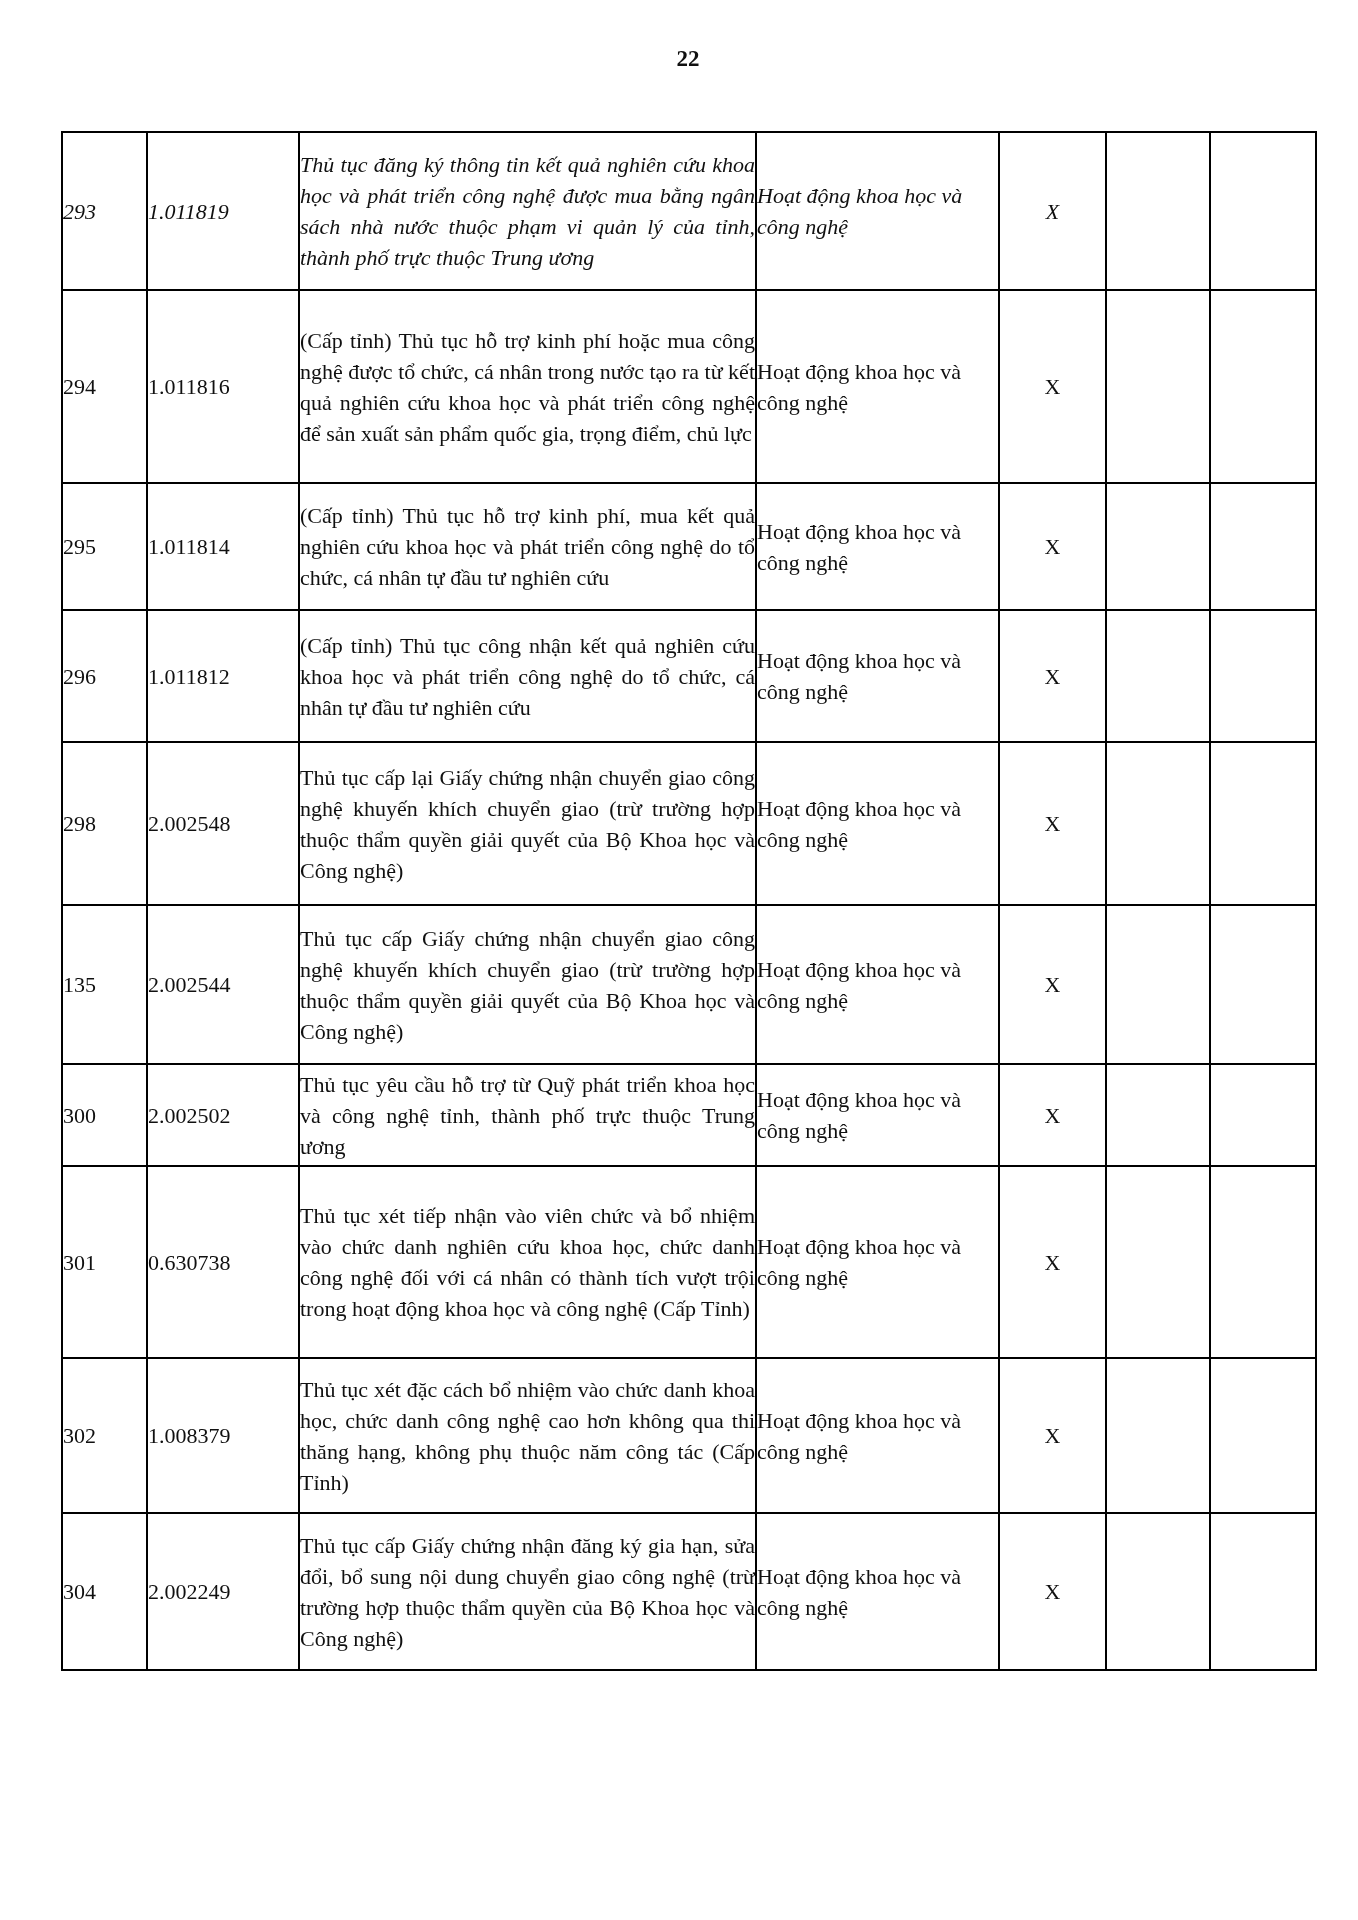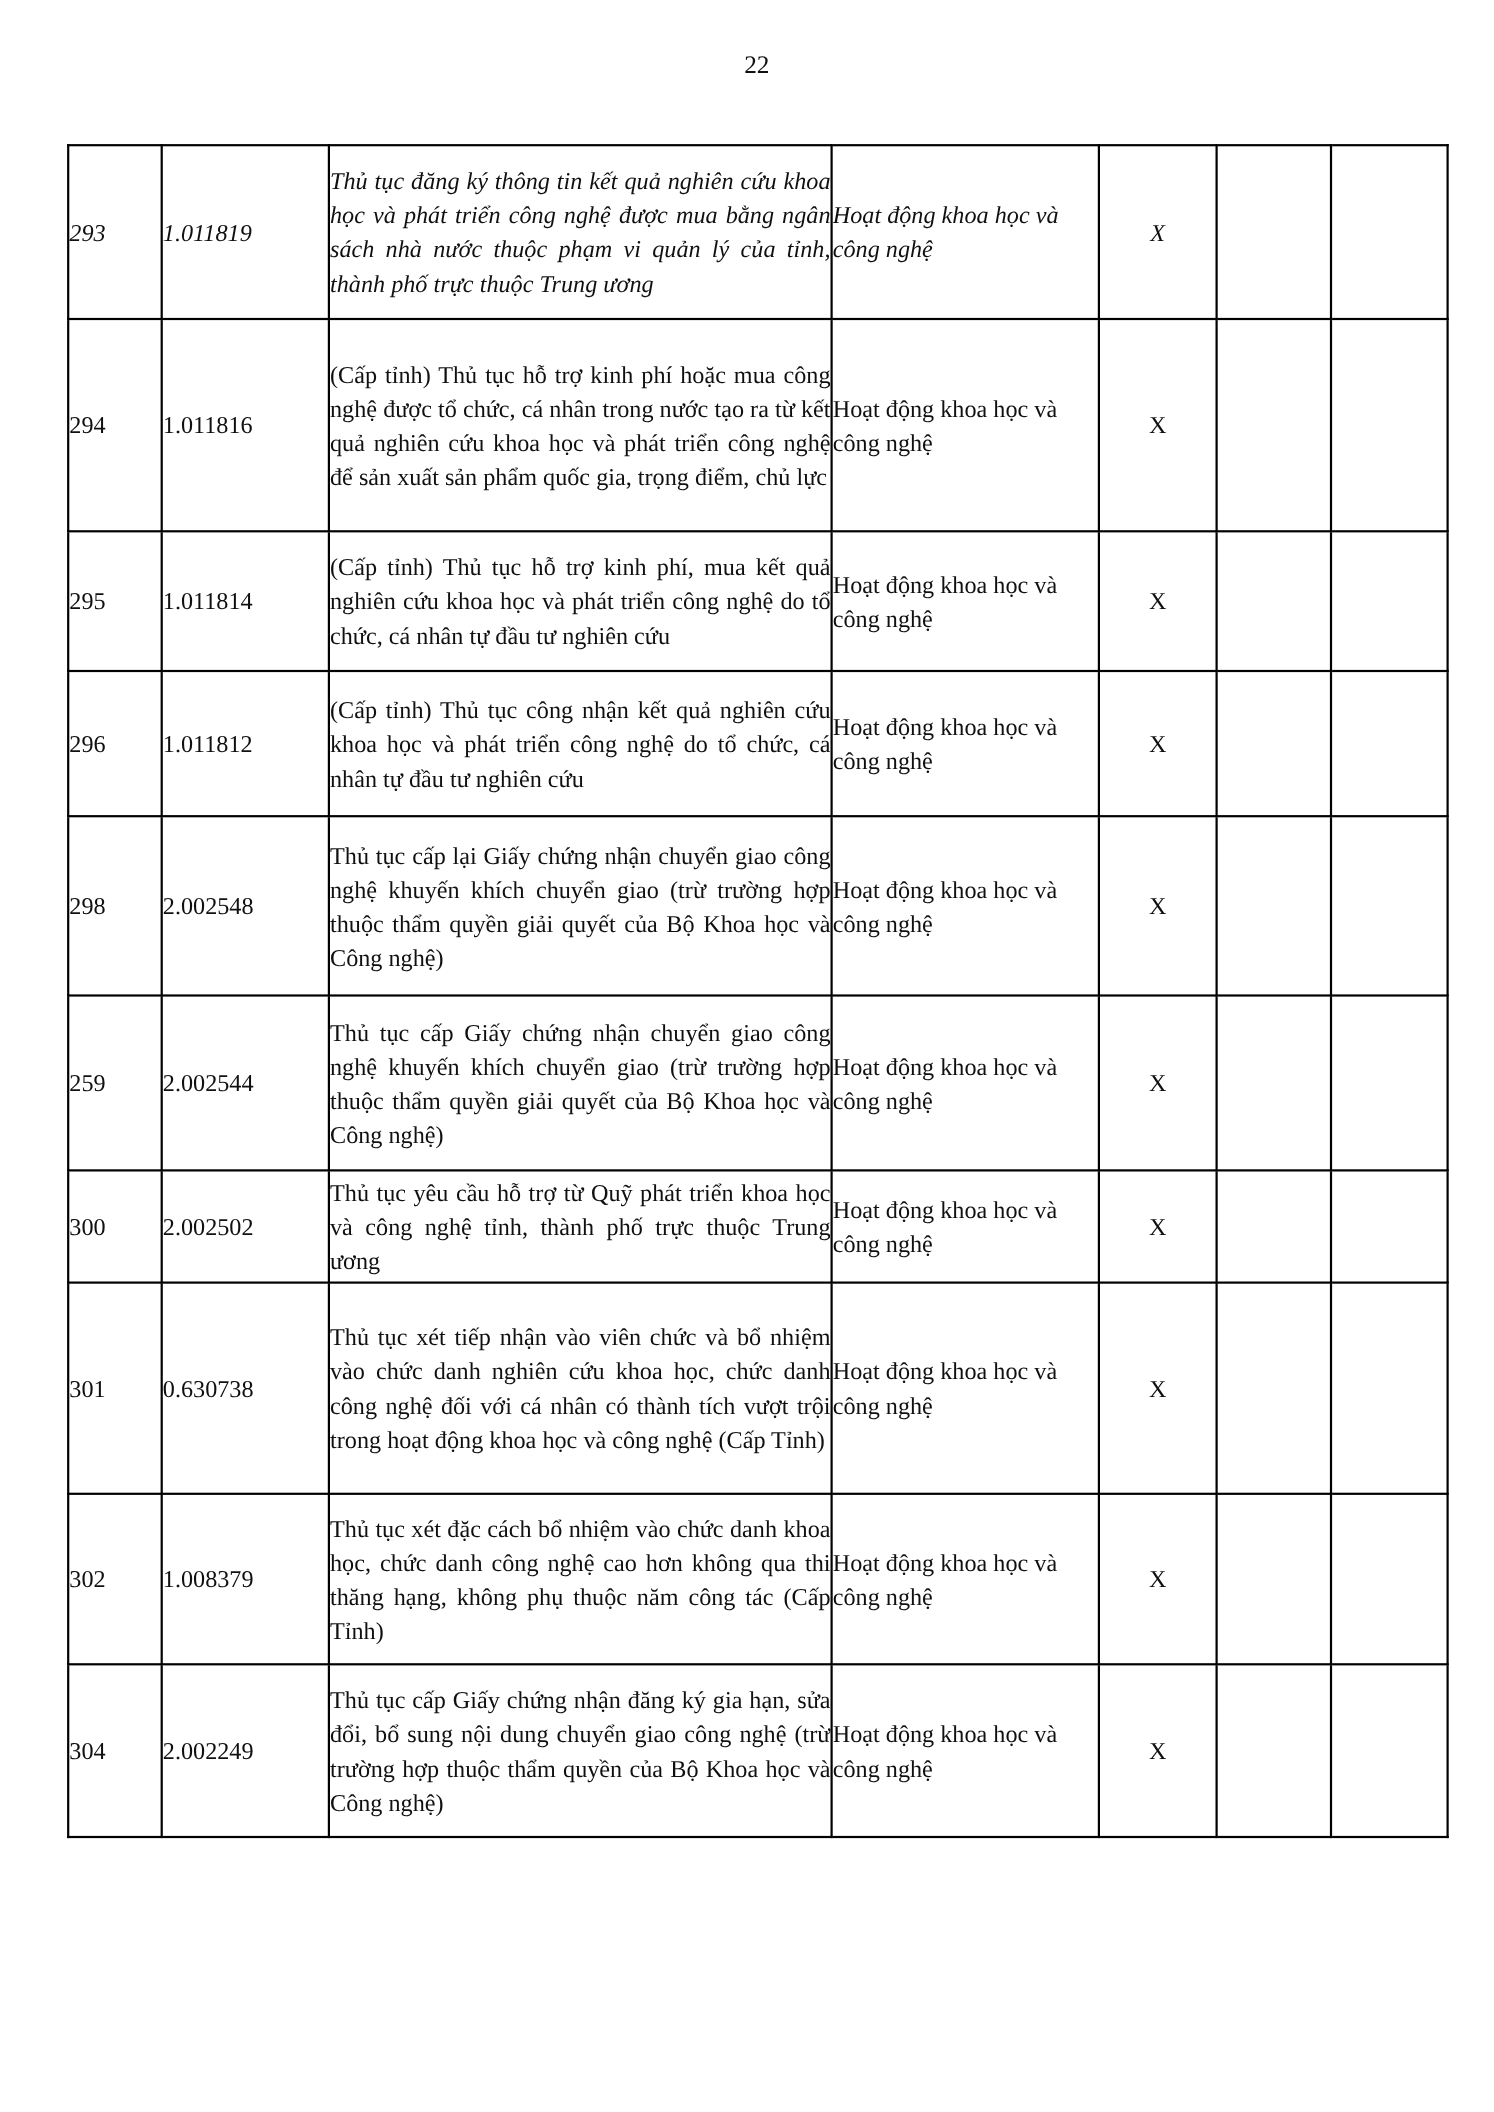--- a/index.html
+++ b/index.html
@@ -14,20 +14,21 @@
     font-family: "Liberation Serif", "DejaVu Serif", serif;
     color: #101010;
   }
   .page-number {
     position: absolute;
     top: 46px;
     left: 61px;
     width: 1254px;
     text-align: center;
     font-size: 23px;
+    font-weight: bold;
   }
   table.doc-table {
     position: absolute;
     left: 61px;
     top: 131px;
     width: 1254px;
     border-collapse: collapse;
     table-layout: fixed;
   }
   table.doc-table td {
@@ -111,21 +112,21 @@
       <tr class="r5">
         <td class="c-center">298</td>
         <td class="c-center">2.002548</td>
         <td class="c-name">Thủ tục cấp lại Giấy chứng nhận chuyển giao công nghệ khuyến khích chuyển giao (trừ trường hợp thuộc thẩm quyền giải quyết của Bộ Khoa học và Công nghệ)</td>
         <td class="c-cat">Hoạt động khoa học và công nghệ</td>
         <td class="c-mark">X</td>
         <td class="c-center"></td>
         <td class="c-center"></td>
       </tr>
       <tr class="r6">
-        <td class="c-center">259</td>
+        <td class="c-center">135</td>
         <td class="c-center">2.002544</td>
         <td class="c-name">Thủ tục cấp Giấy chứng nhận chuyển giao công nghệ khuyến khích chuyển giao (trừ trường hợp thuộc thẩm quyền giải quyết của Bộ Khoa học và Công nghệ)</td>
         <td class="c-cat">Hoạt động khoa học và công nghệ</td>
         <td class="c-mark">X</td>
         <td class="c-center"></td>
         <td class="c-center"></td>
       </tr>
       <tr class="r7">
         <td class="c-center">300</td>
         <td class="c-center">2.002502</td>

